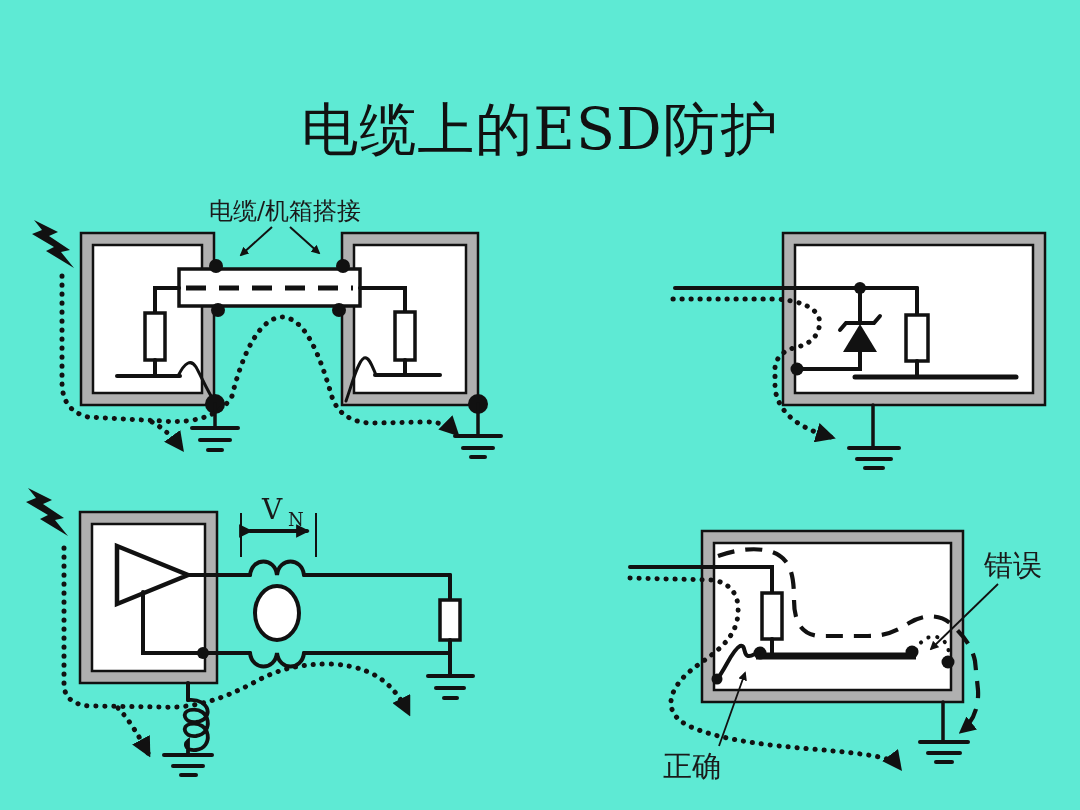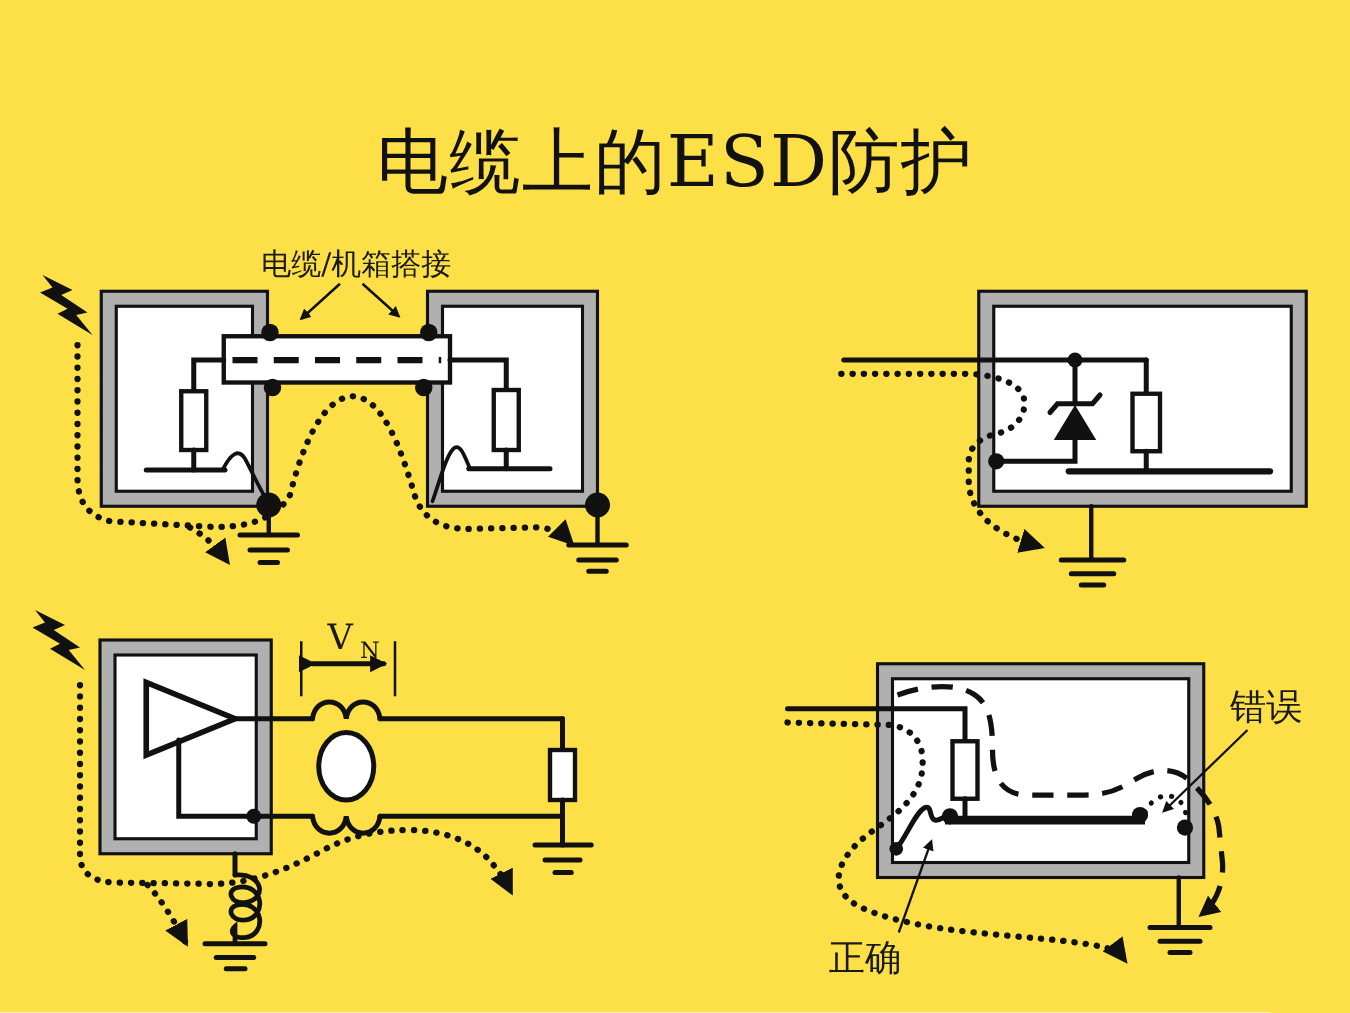--- a/index.html
+++ b/index.html
@@ -1,16 +1,16 @@
 <!DOCTYPE html>
 <html><head>
 <meta charset="utf-8">
 <style>
   html,body{margin:0;padding:0;background:#fff;}
-  .slide{position:relative;width:1080px;height:810px;background:#fde047;overflow:hidden;
+  .slide{position:relative;width:1080px;height:810px;background:#5eead4;overflow:hidden;
          font-family:"DejaVu Serif","Liberation Serif",serif;}
   .title{position:absolute;top:92px;left:0;width:100%;text-align:center;
          font-size:57px;font-weight:500;color:#111;letter-spacing:1px;}
   svg{position:absolute;top:0;left:0;}
   .wire{stroke:#111;stroke-width:4;fill:none;stroke-linecap:round;}
   .wire2{stroke:#111;stroke-width:2;fill:none;}
   .box-outer{fill:#b0b0b0;stroke:#111;stroke-width:2.5;}
   .box-inner{fill:#fff;stroke:#111;stroke-width:2.5;}
   .comp{fill:#fff;stroke:#111;stroke-width:3.5;}
   .dotpath{stroke:#111;stroke-width:5;fill:none;stroke-linecap:round;stroke-dasharray:0.2 8.8;}

